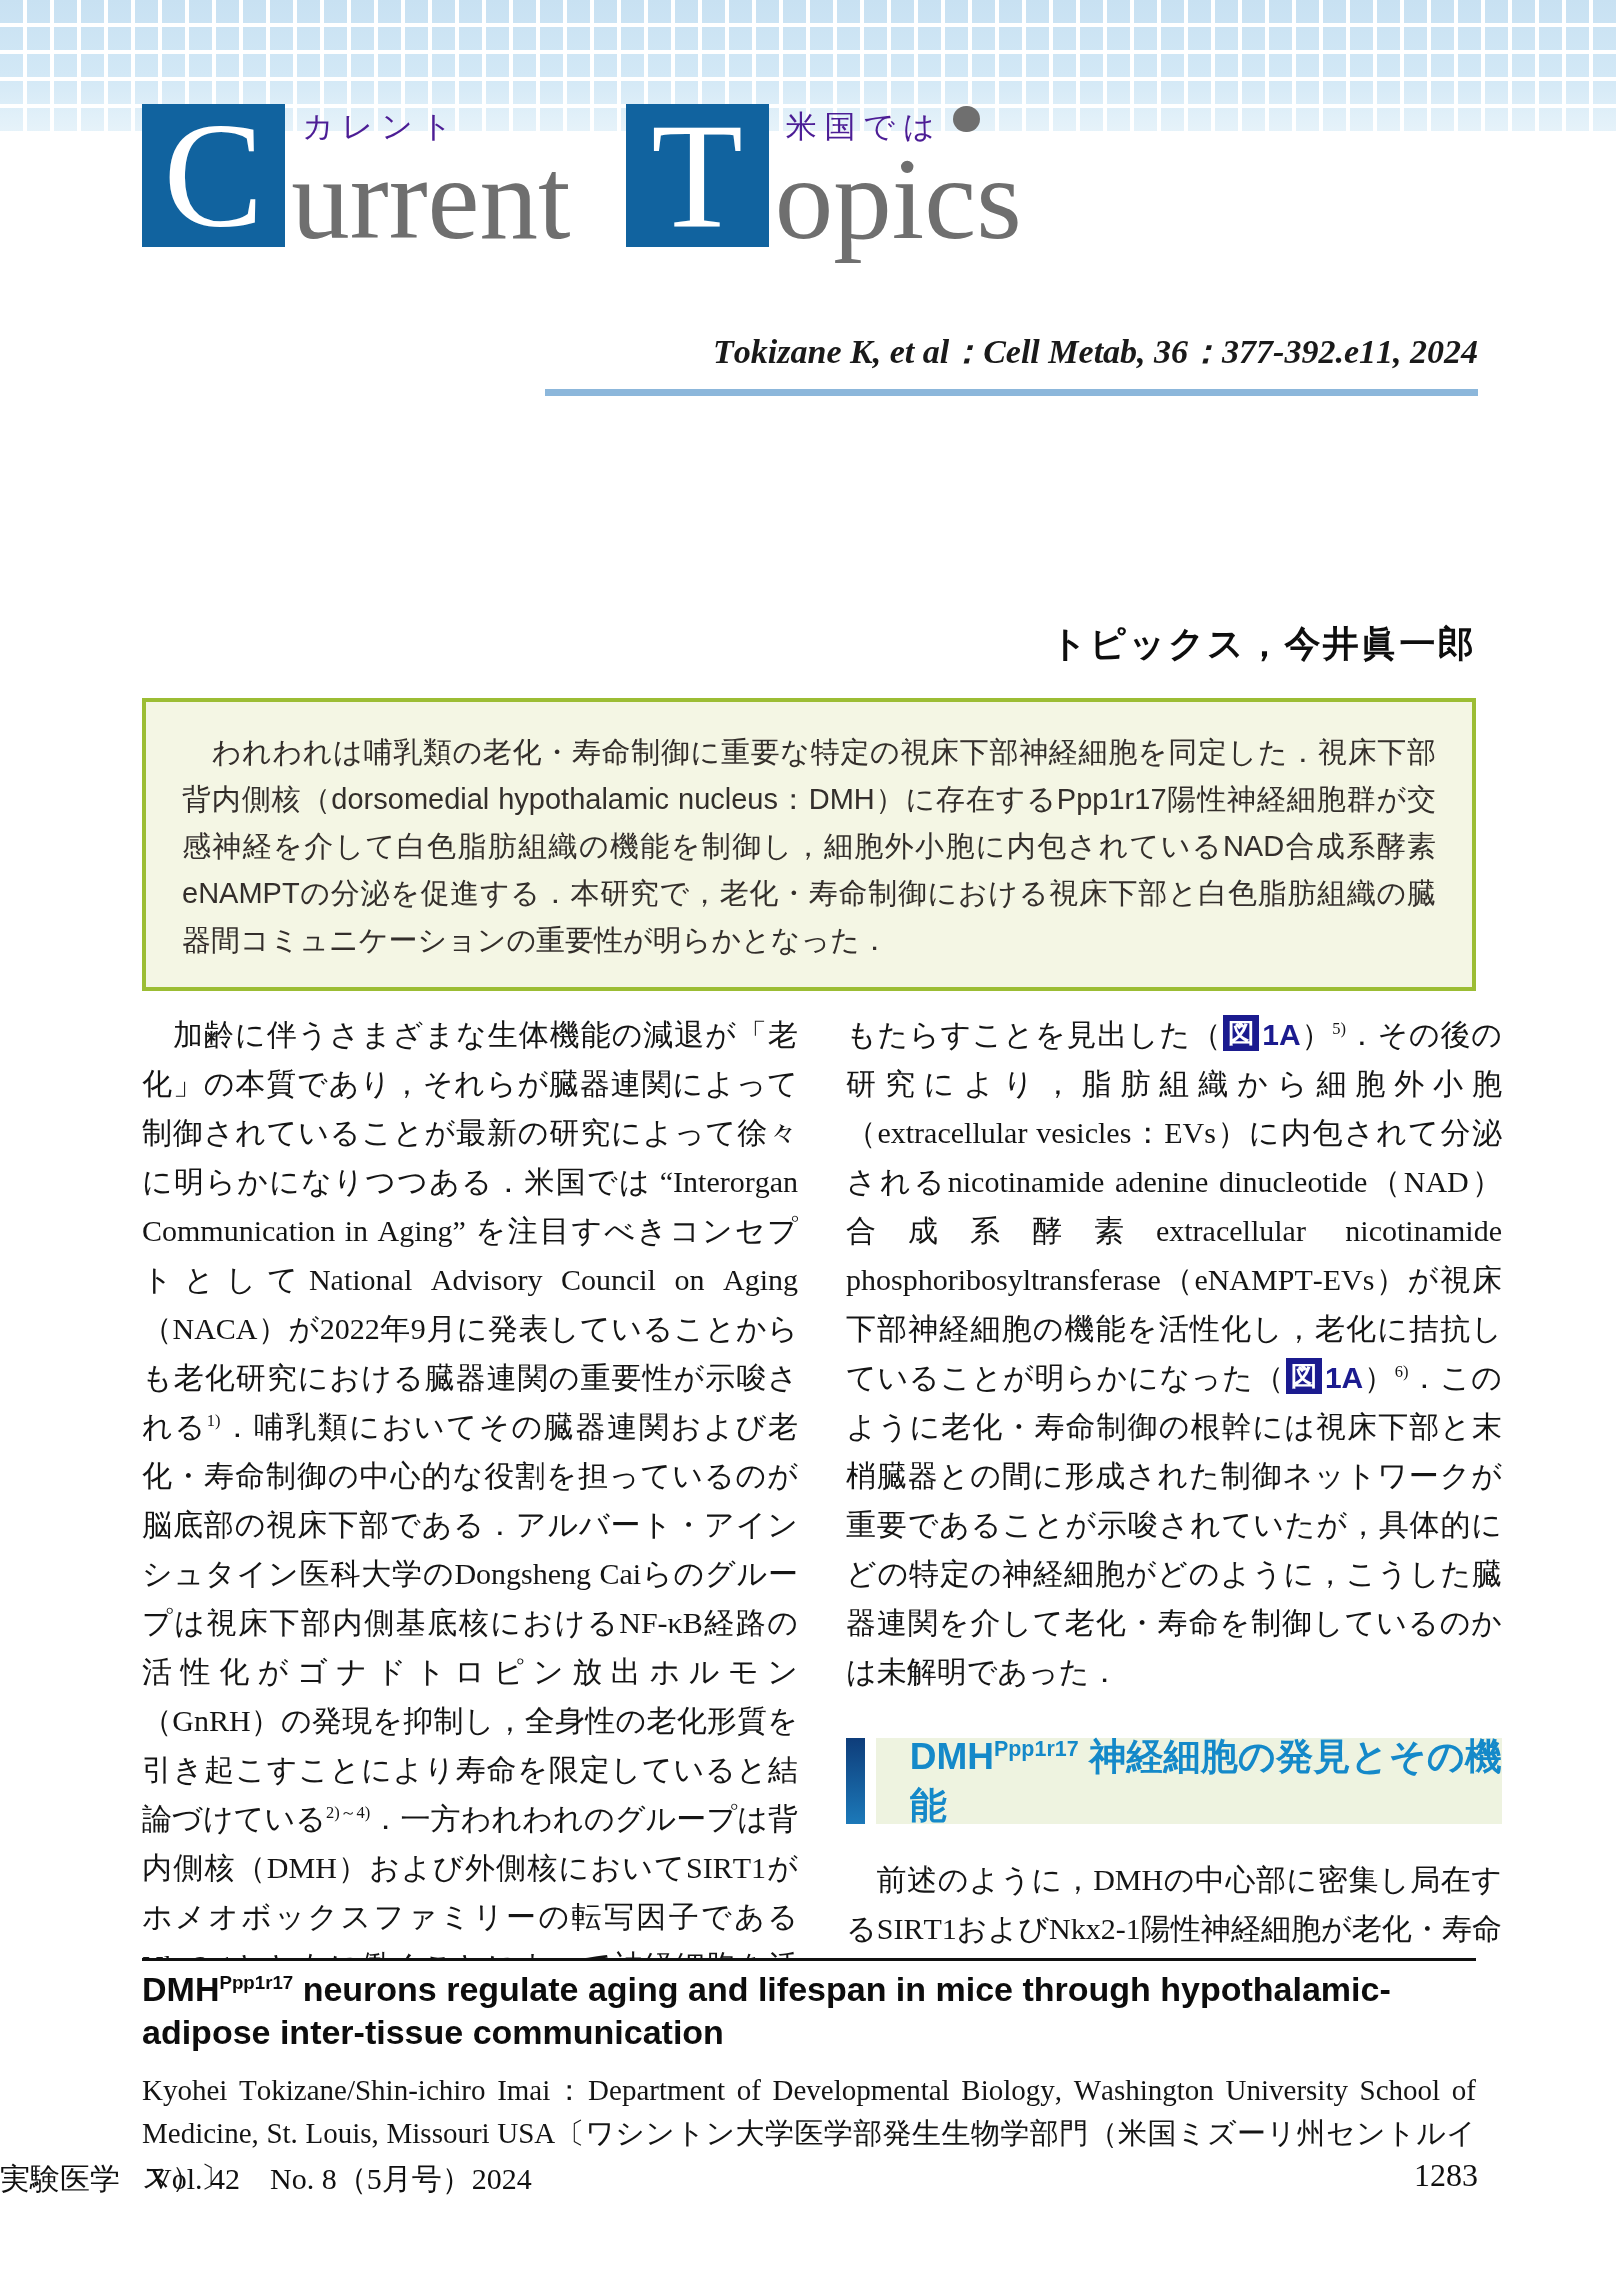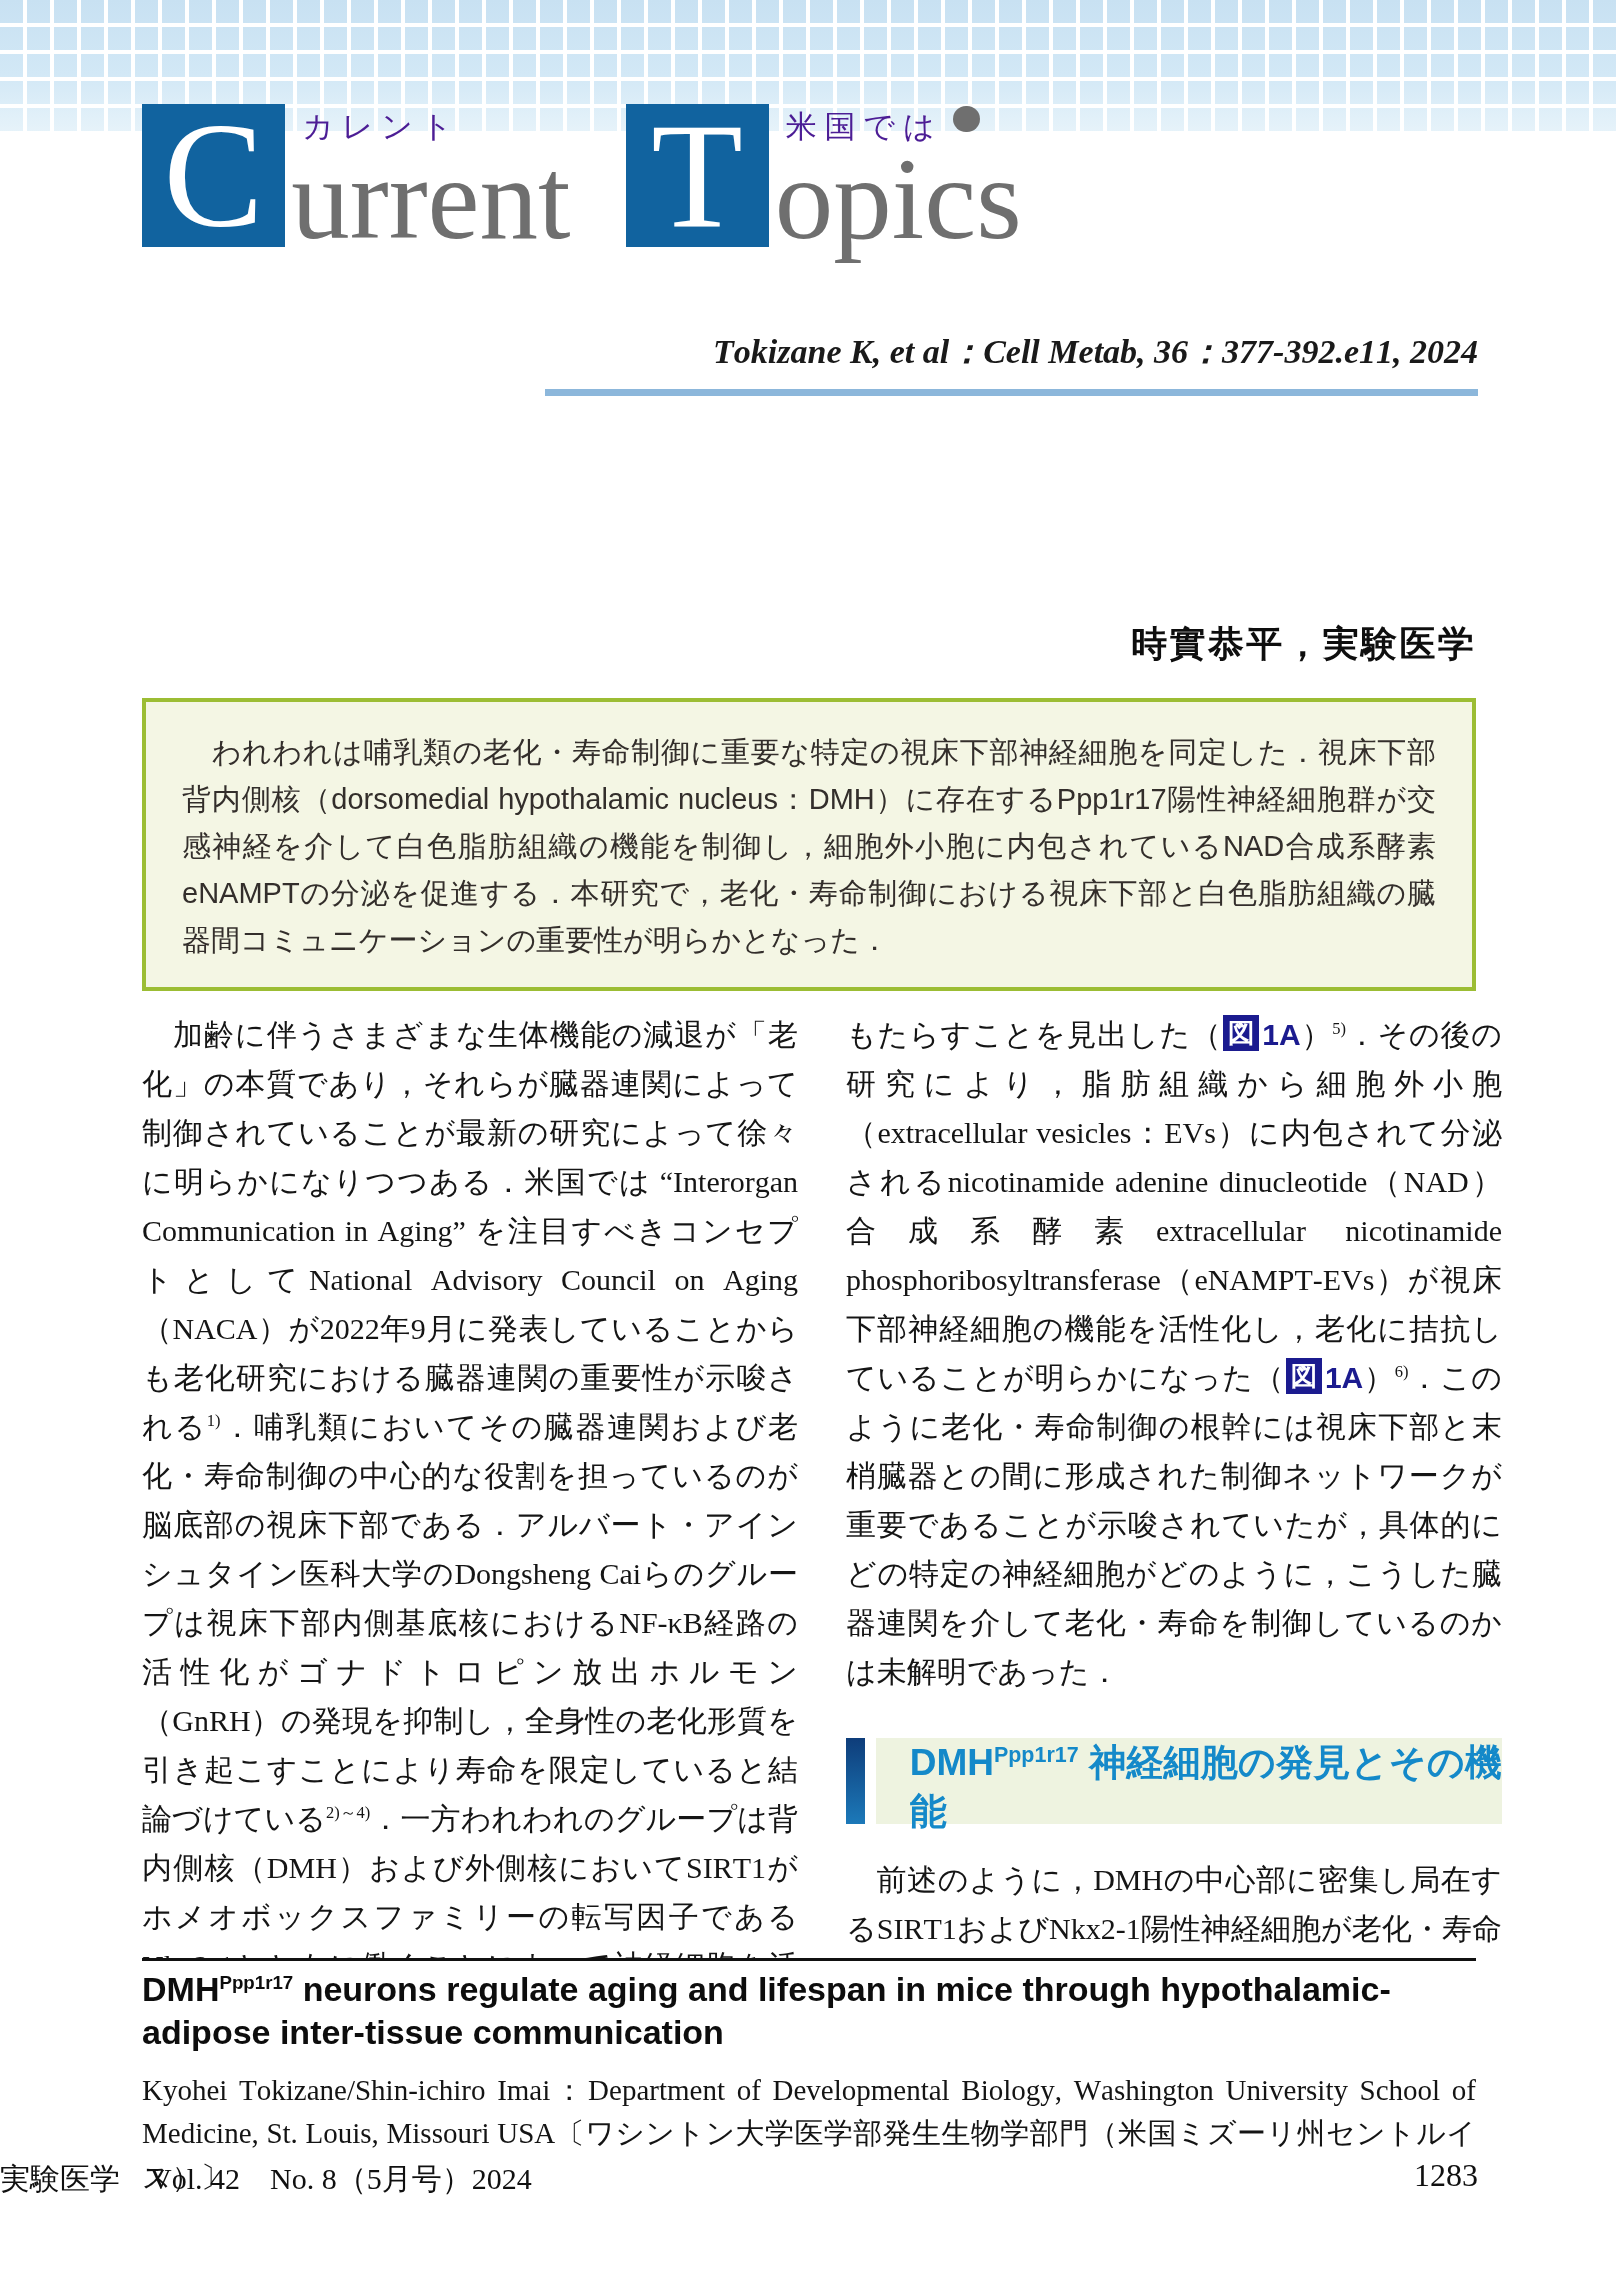--- a/index.html
+++ b/index.html
@@ -55,21 +55,21 @@
   .sup{font-size:0.55em;vertical-align:super;line-height:0;}
 
   .figbox{display:inline-block;background:#1b1b8f;color:#ffffff;
     font-family:"Liberation Sans","DejaVu Sans",sans-serif;font-weight:bold;
     font-size:26.5px;line-height:36px;padding:0 4.7px;margin:0 3.1px 0 1.6px;vertical-align:3.1px;}
   .figref{color:#1b1b8f;font-family:"Liberation Sans","DejaVu Sans",sans-serif;font-weight:bold;}
 
   
   .sec-head{display:flex;margin:42px 0 31px 0;height:86px;}
   .sec-bar{width:18.7px;background:linear-gradient(180deg,#0e3d7a 0%,#1c79b9 100%);margin-right:11px;}
-  .sec-body{flex:1;background:#eef3e0;display:flex;padding-left:34px;}
+  .sec-body{flex:1;background:#eef3e0;display:flex;align-items:center;padding-left:34px;}
   .sec-title{color:#1489c9;font-family:"Liberation Sans","DejaVu Sans",sans-serif;
     font-weight:bold;font-size:37px;margin:0;}
   .sec-title .sup{font-size:0.58em;}
 
   
   .footer{position:absolute;left:142px;right:142px;top:1958px;background:#ffffff;
     border-top:3.9px solid #111111;padding-top:7px;}
   .footer-en{font-family:"Liberation Sans","DejaVu Sans",sans-serif;font-weight:bold;
     font-size:34px;color:#0d0d0d;line-height:1.25;}
   .footer-aff{margin-top:15.6px;font-family:"Liberation Serif","DejaVu Serif",serif;
@@ -101,21 +101,21 @@
         <span>米国では</span>
         <span class="lg-dot"></span>
       </div>
       <div class="lg-latin">opics</div>
     </div>
   </div>
 
   <div class="citation">Tokizane K, et al：Cell Metab, 36：377-392.e11, 2024</div>
 
 
-  <div class="authors">時實恭平，実験医学</div>
+  <div class="authors">トピックス，今井眞一郎</div>
 
   <div class="abstract">
     <span>　われわれは哺乳類の老化・寿命制御に重要な特定の視床下部神経細胞を同定した．視床下部背内側核（dorsomedial hypothalamic nucleus：DMH）に存在するPpp1r17陽性神経細胞群が交感神経を介して白色脂肪組織の機能を制御し，細胞外小胞に内包されているNAD合成系酵素eNAMPTの分泌を促進する．本研究で，老化・寿命制御における視床下部と白色脂肪組織の臓器間コミュニケーションの重要性が明らかとなった．</span>
   </div>
 
   <div class="column col-left">
     <p><span>　加齢に伴うさまざまな生体機能の減退が「老化」の本質であり，それらが臓器連関によって制御されていることが最新の研究によって徐々に明らかになりつつある．米国では “Interorgan Communication in Aging” を注目すべきコンセプトとしてNational Advisory Council on Aging（NACA）が2022年9月に発表していることからも老化研究における臓器連関の重要性が示唆される</span><span class="sup">1)</span><span>．哺乳類においてその臓器連関および老化・寿命制御の中心的な役割を担っているのが脳底部の視床下部である．アルバート・アインシュタイン医科大学のDongsheng Caiらのグループは視床下部内側基底核におけるNF-κB経路の活性化がゴナドトロピン放出ホルモン（GnRH）の発現を抑制し，全身性の老化形質を引き起こすことにより寿命を限定していると結論づけている</span><span class="sup">2)～4)</span><span>．一方われわれのグループは背内側核（DMH）および外側核においてSIRT1がホメオボックスファミリーの転写因子であるNkx2-1とともに働くことによって神経細胞を活性化し，加齢に伴う機能低下の改善と老化の遅延，さらに寿命の延長を</span></p>
   </div>
 
   <div class="column col-right">

